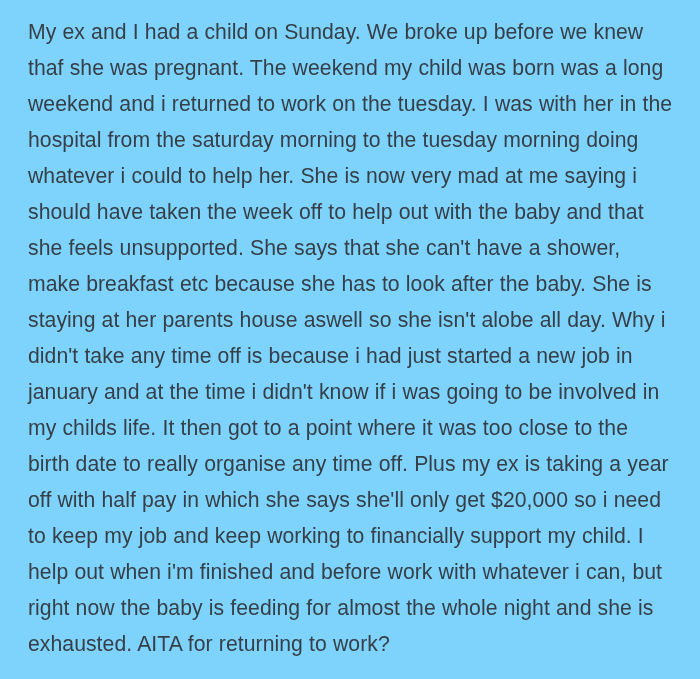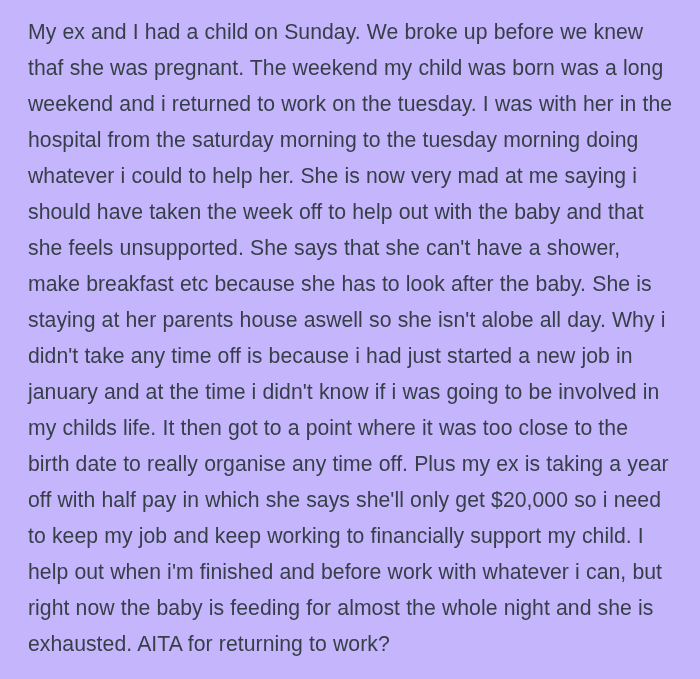--- a/index.html
+++ b/index.html
@@ -11,21 +11,21 @@
     width: 700px;
     height: 679px;
     background: #ffffff;
     font-family: "Liberation Sans", "DejaVu Sans", sans-serif;
     overflow: hidden;
   }
   .post-container {
     box-sizing: border-box;
     width: 700px;
     height: 679px;
-    background: #c4b5fd;
+    background: #7dd3fc;
     padding: 14px 26px 18px 28px;
   }
   .post-body {
     color: #363f47;
     font-size: 21.2px;
     line-height: 36px;
     letter-spacing: 0.05px;
     word-spacing: 0.2px;
     text-align: left;
     white-space: normal;

